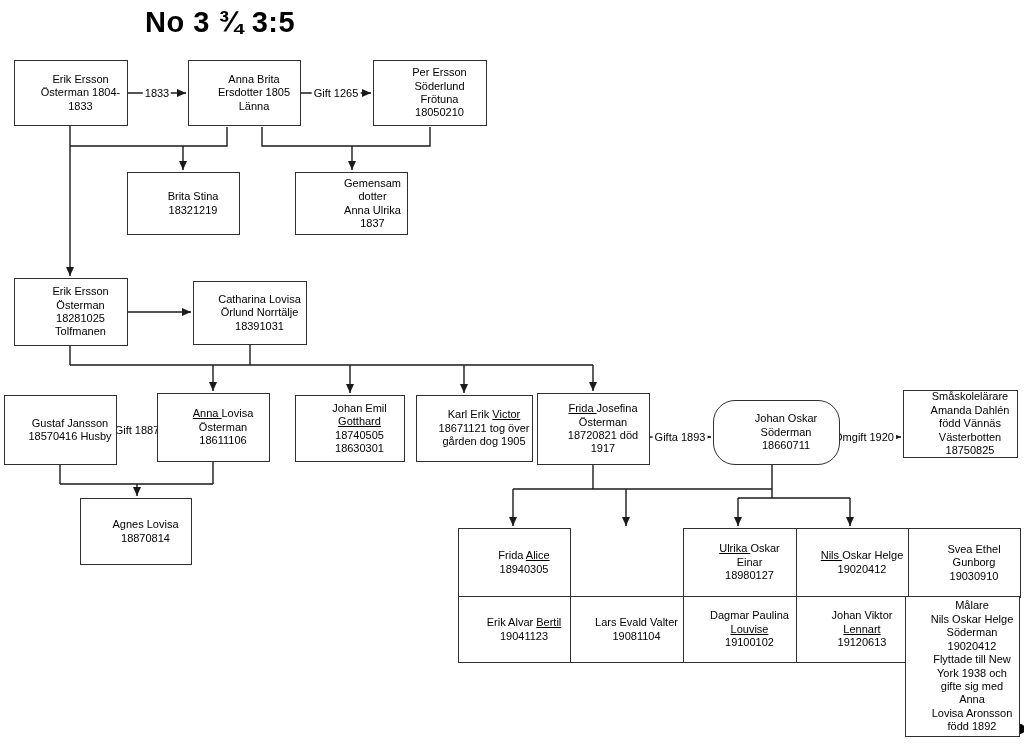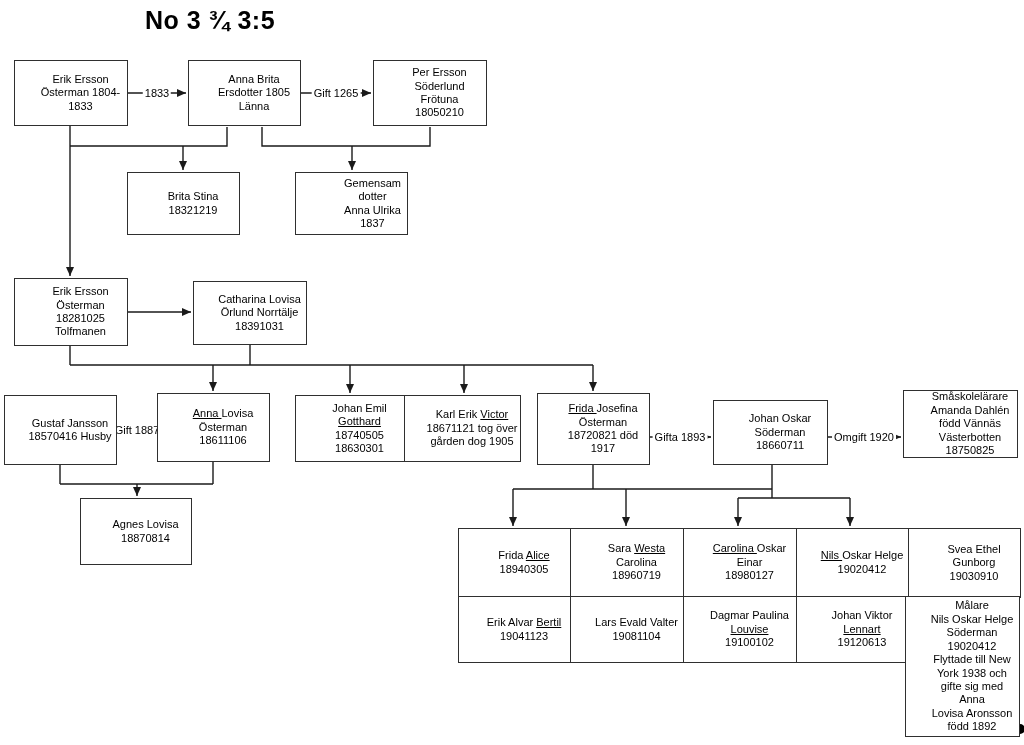--- a/index.html
+++ b/index.html
@@ -2,21 +2,21 @@
 <html><head>
 <meta charset="utf-8">
 <style>
   html,body { margin:0; padding:0; background:#fff; }
   .canvas {
     position:relative; width:1024px; height:745px; background:#fff;
     font-family:"Liberation Sans", sans-serif; color:#000; overflow:hidden;
   }
   .title {
     position:absolute; left:145px; top:6px;
-    font-size:25px; font-weight:bold; letter-spacing:.5px; white-space:nowrap;
+    font-size:29px; font-weight:bold; letter-spacing:.5px; white-space:nowrap;
   }
   .box {
     position:absolute; box-sizing:border-box; background:#fff;
     border:1px solid #2f2f2f;
     display:flex; align-items:center; justify-content:center;
     text-align:center; font-size:11px; line-height:1.22;
   }
   .box-text { white-space:pre-line; width:100%; padding:1px 2px;margin-left:19px; }
   .u { text-decoration:underline; }
   svg.wires { position:absolute; left:0; top:0; width:1024px; height:745px; }
@@ -151,32 +151,32 @@
       <div class="box-text"><span class="u">Anna </span><span>Lovisa
 Österman
 18611106</span></div>
     </div>
   <div class="box" style="left:295px; top:395px; width:110px; height:67px;">
       <div class="box-text"><span>Johan Emil
 </span><span class="u">Gotthard</span><span>
 18740505
 18630301</span></div>
     </div>
-  <div class="box" style="left:404px; top:395px; width:117px; height:67px;">
+  <div class="box" style="left:416px; top:395px; width:117px; height:67px;">
       <div class="box-text"><span>Karl Erik </span><span class="u">Victor</span><span>
 18671121 tog över
 gården dog 1905</span></div>
     </div>
   <div class="box" style="left:537px; top:393px; width:113px; height:72px;">
       <div class="box-text"><span class="u">Frida </span><span>Josefina
 Österman
 18720821 död
 1917</span></div>
     </div>
-  <div class="box" style="left:713px; top:400px; width:115px; height:65px;">
+  <div class="box" style="left:713px; top:400px; width:127px; height:65px;border-radius:22px;">
       <div class="box-text"><span>Johan Oskar
 Söderman
 18660711</span></div>
     </div>
   <div class="box" style="left:903px; top:390px; width:115px; height:68px;">
       <div class="box-text"><span>Småskolelärare
 Amanda Dahlén
 född Vännäs
 Västerbotten
 18750825</span></div>
@@ -184,27 +184,22 @@
 
   <div class="box" style="left:80px;  top:498px; width:112px; height:67px;">
       <div class="box-text"><span>Agnes Lovisa
 18870814</span></div>
     </div>
 
   <div class="box" style="left:458px; top:528px; width:113px; height:69px;">
       <div class="box-text"><span>Frida </span><span class="u">Alice</span><span>
 18940305</span></div>
     </div>
-  <div class="box" style="left:570px; top:528px; width:114px; height:69px;">
-      <div class="box-text"><span>Sara </span><span class="u">Westa</span><span>
-Carolina
-18960719</span></div>
-    </div>
   <div class="box" style="left:683px; top:528px; width:114px; height:69px;">
-      <div class="box-text"><span class="u">Carolina </span><span>Oskar
+      <div class="box-text"><span class="u">Ulrika </span><span>Oskar
 Einar
 18980127</span></div>
     </div>
   <div class="box" style="left:796px; top:528px; width:113px; height:69px;">
       <div class="box-text"><span class="u">Nils </span><span>Oskar Helge
 19020412</span></div>
     </div>
   <div class="box" style="left:908px; top:528px; width:113px; height:70px;">
       <div class="box-text"><span>Svea Ethel
 Gunborg

